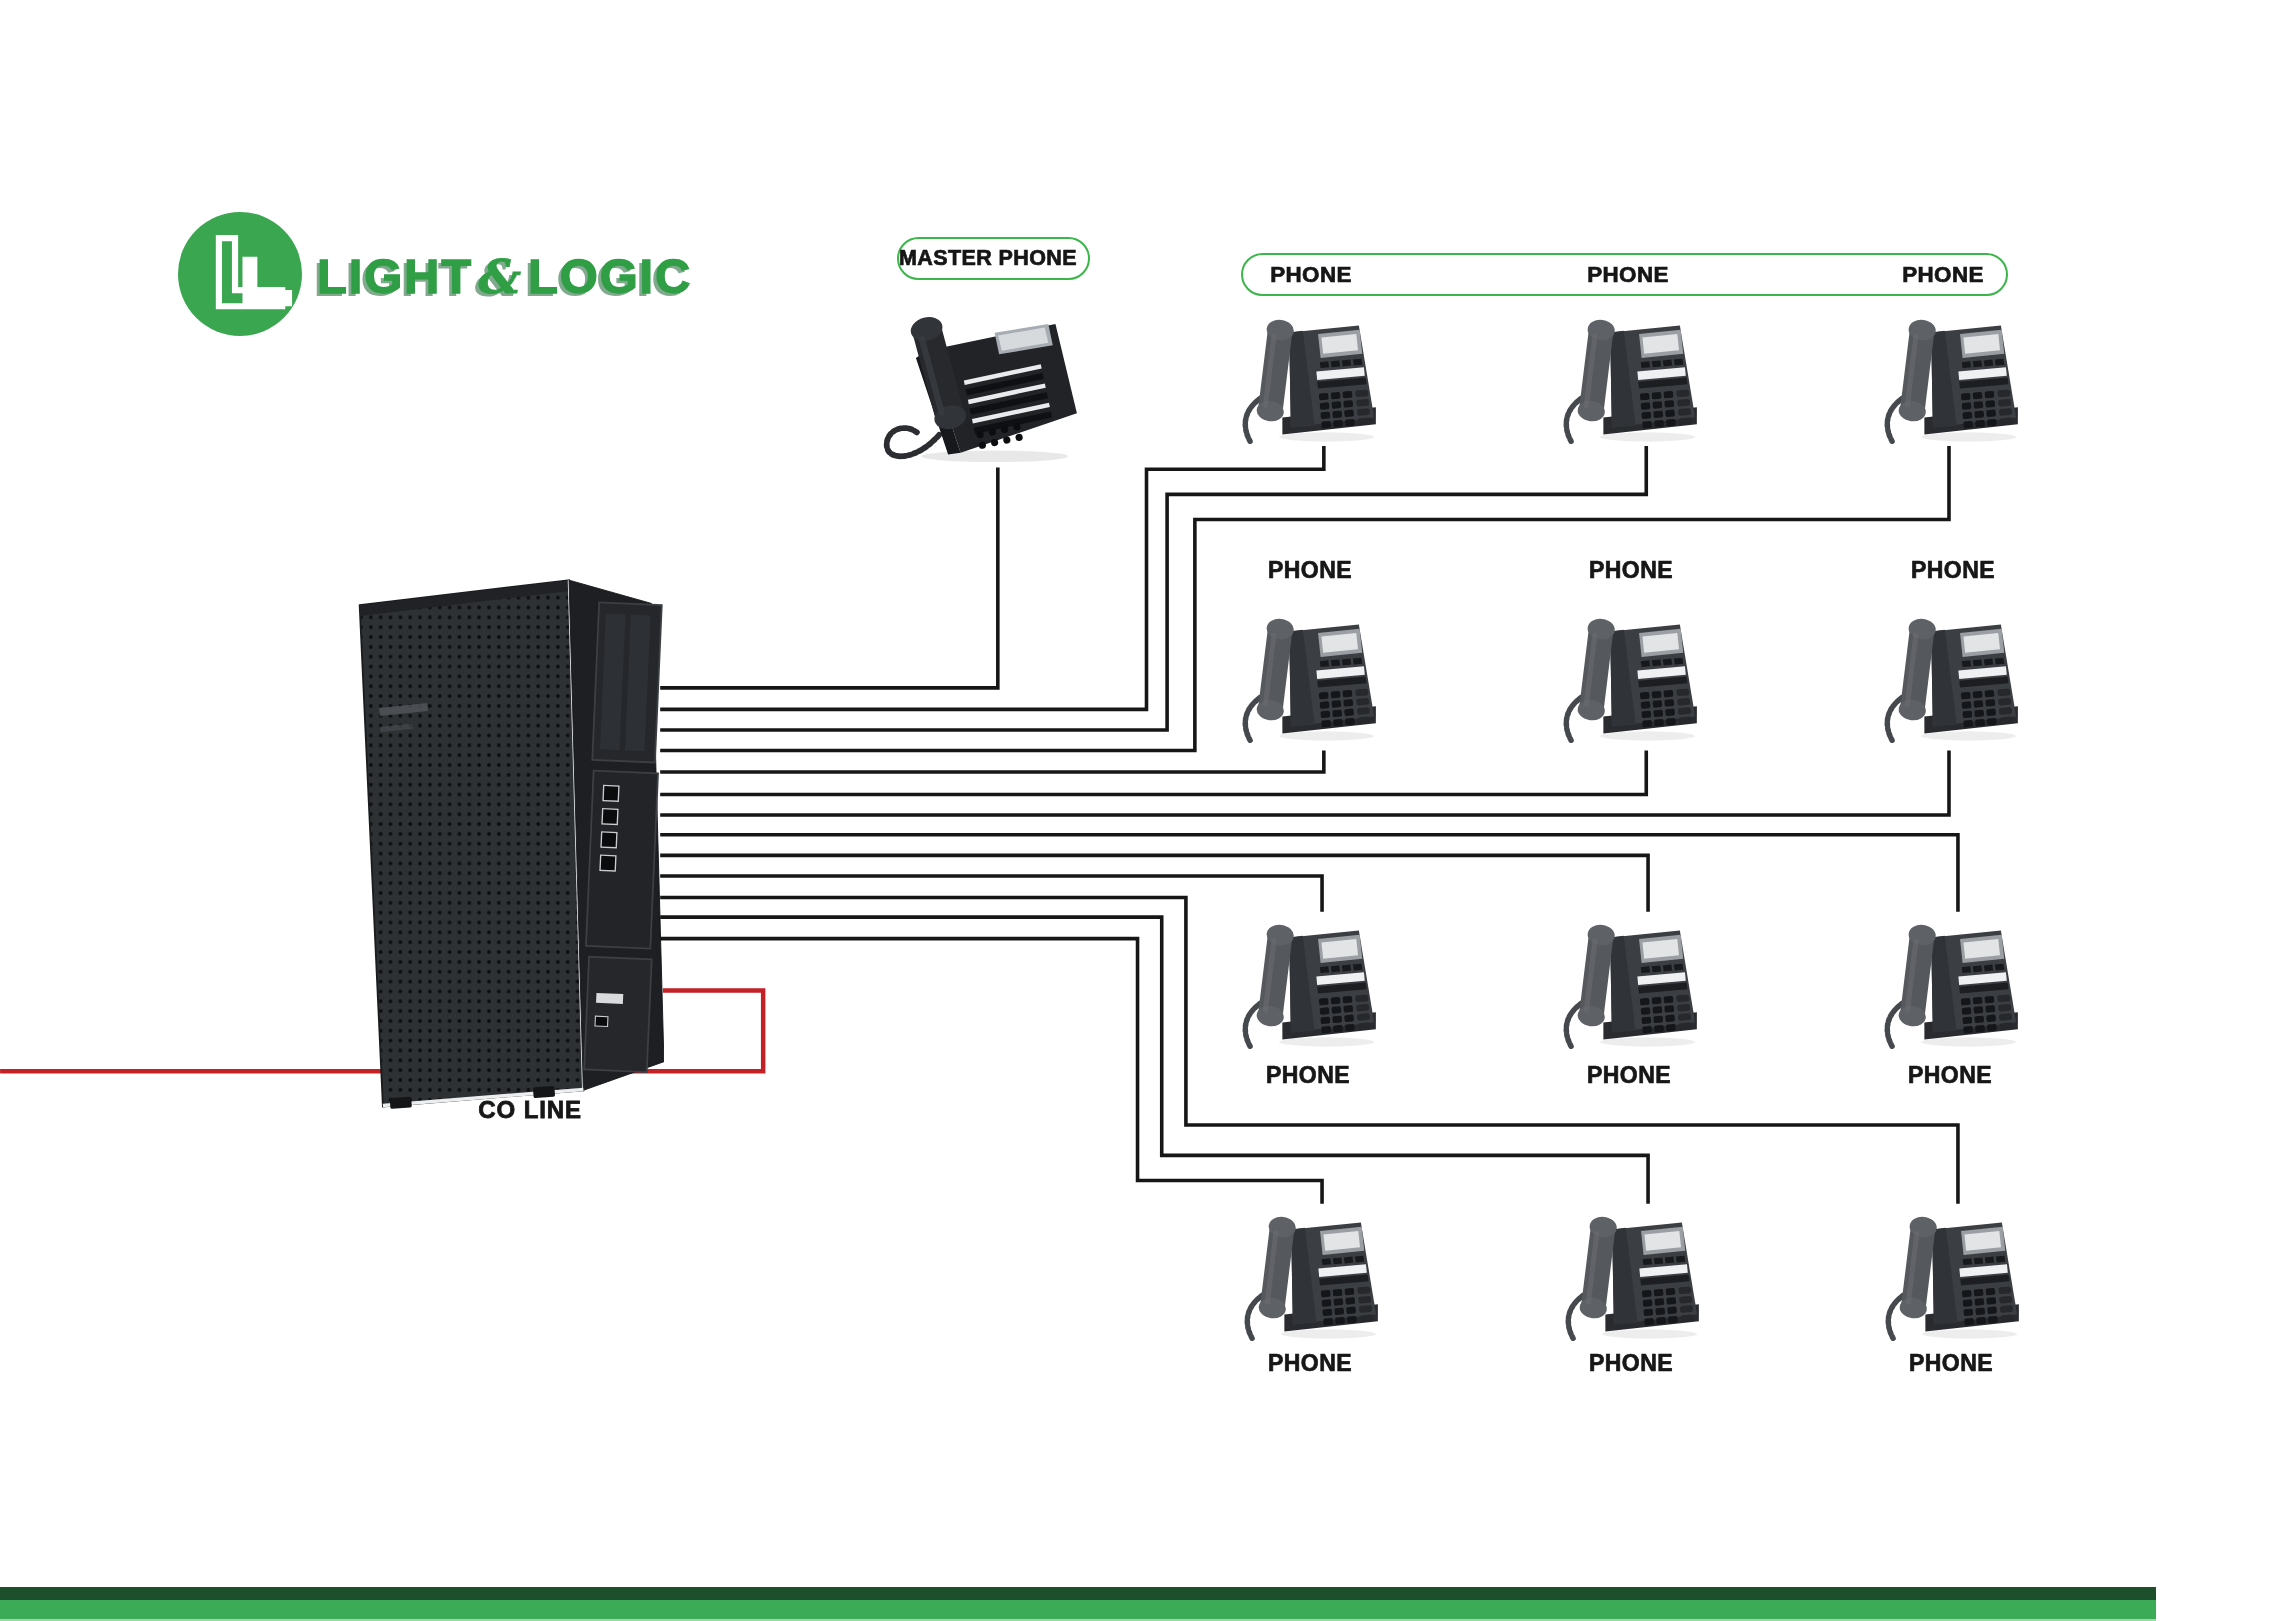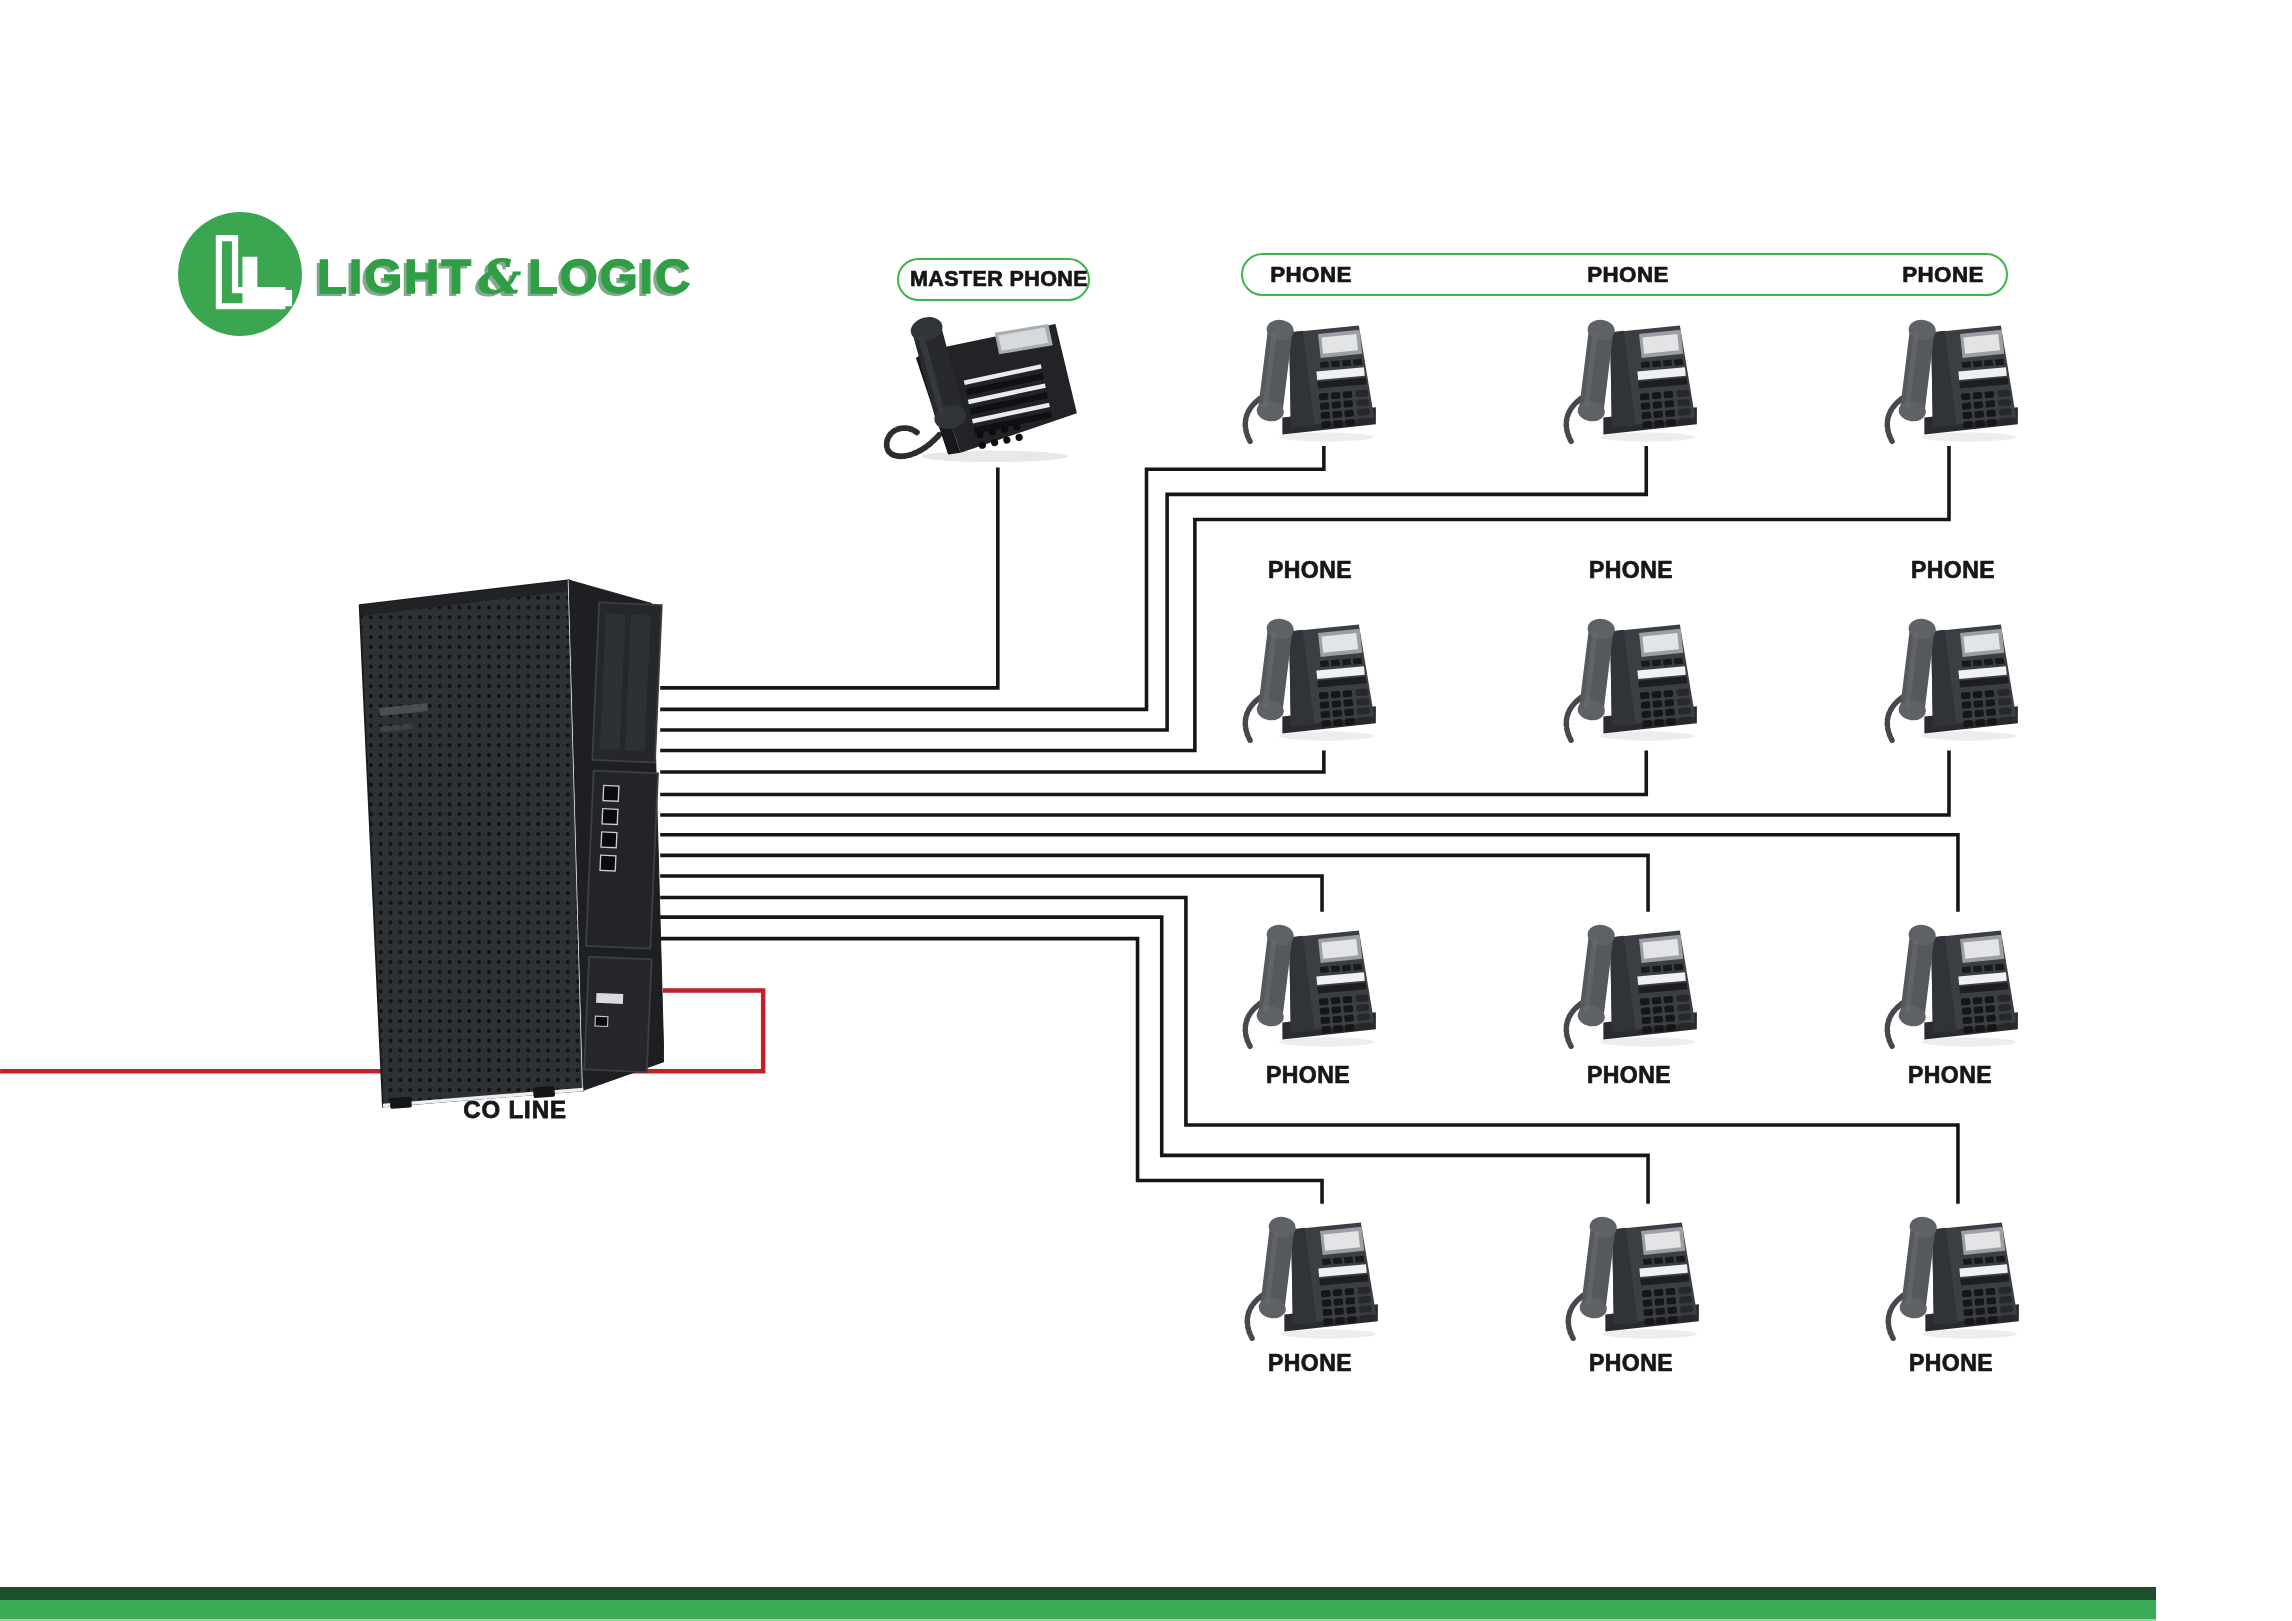--- a/index.html
+++ b/index.html
@@ -19,35 +19,35 @@
   .logo-text .amp{font-family:"DejaVu Serif",serif;font-style:italic;font-size:47px;
     -webkit-text-stroke:0.9px #2f9e45;padding:0 5.4px;}
 
   
   .pbx-title{position:absolute;left:346px;top:476px;width:340px;font-size:51px;font-weight:700;
     letter-spacing:0.4px;color:#1b1b1b;-webkit-text-stroke:1.4px #1b1b1b;white-space:nowrap;}
 
   
   .pill{position:absolute;height:43px;background:#ffffff;border:2.7px solid #3cb54a;border-radius:24px;
     box-sizing:border-box;color:#161616;font-weight:700;}
-  .pill-master{left:897px;top:258px;width:193px;text-align:right;line-height:39px;
+  .pill-master{left:897px;top:237px;width:193px;text-align:left;line-height:39px;
     font-size:21.5px;letter-spacing:0.4px;-webkit-text-stroke:0.7px #161616;}
   .pill-big{left:1241px;top:253px;width:767px;}
   .pill-big span{position:absolute;top:0;line-height:39px;font-size:22.4px;letter-spacing:0.4px;
     transform:translateX(-50%);-webkit-text-stroke:0.7px #161616;}
   .pill-big span:nth-child(1){left:68px;}
   .pill-big span:nth-child(2){left:385px;}
   .pill-big span:nth-child(3){left:700px;}
 
   
   .plabel{position:absolute;width:152px;text-align:center;font-size:23px;font-weight:700;
     color:#171717;letter-spacing:0.4px;-webkit-text-stroke:0.7px #171717;}
 
   
-  .co-line{position:absolute;left:448px;top:1096px;width:134px;text-align:center;
+  .co-line{position:absolute;left:448px;top:1096px;width:134px;text-align:right;
     font-size:24px;font-weight:700;color:#171717;letter-spacing:0.9px;-webkit-text-stroke:0.8px #171717;}
 
   
   .pbx-box{position:absolute;left:356px;top:573px;width:308px;height:537px;}
   .phone{position:absolute;width:150px;height:136px;}
   .master-phone{position:absolute;left:878px;top:306px;width:210px;height:161px;}
 
   
   .footer-dark{position:absolute;left:0;top:1587px;width:2293px;height:12.5px;background:#1d4f2c;}
   .footer-green{position:absolute;left:0;top:1600px;width:2293px;height:19.7px;background:#3bab57;}

